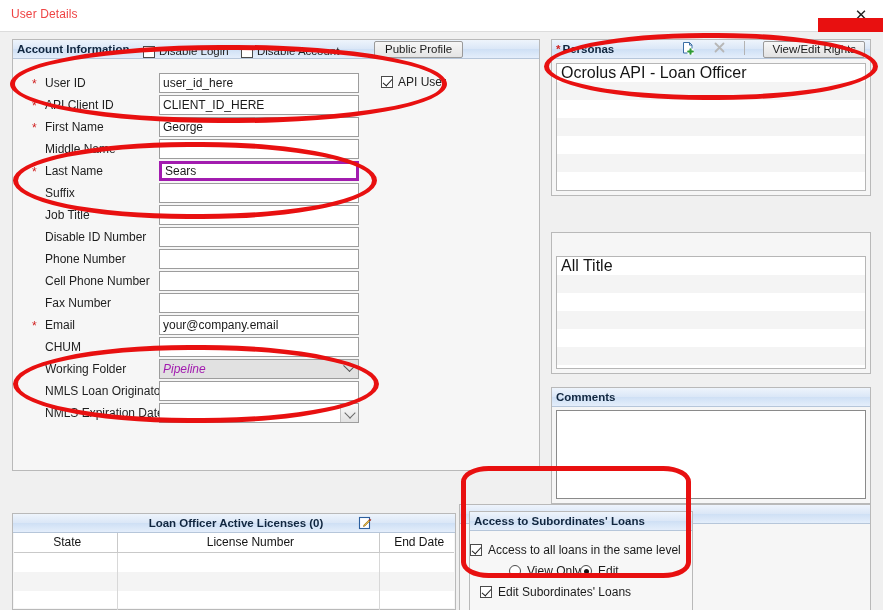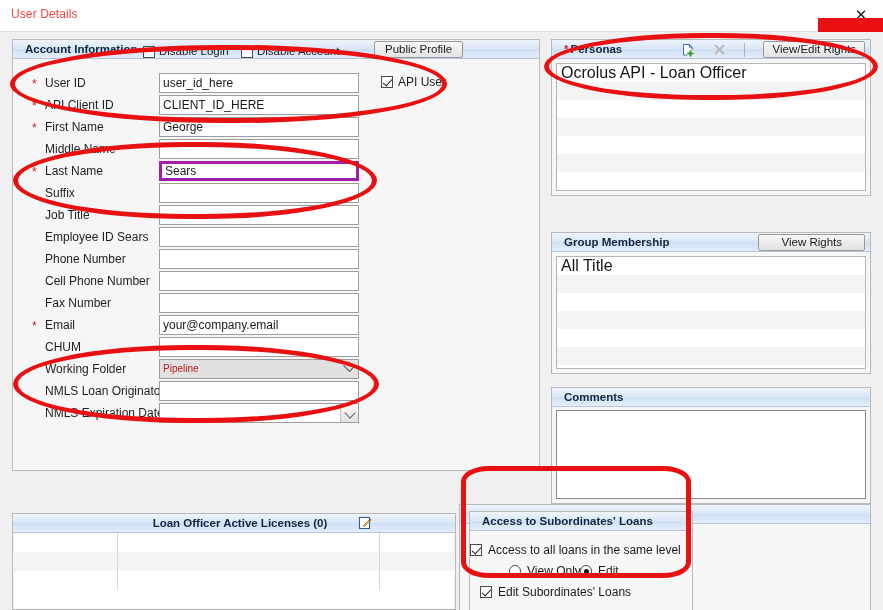--- a/index.html
+++ b/index.html
@@ -41,21 +41,21 @@
   .group {
     position: absolute;
     background: #f6f6f6;
     border: 1px solid #b9b9b9;
   }
   .group-hdr {
     height: 19px; line-height: 19px;
     background: linear-gradient(to bottom, #eef4fc 0%, #dbe7f7 48%, #cfe0f5 52%, #e4eefb 100%);
     border-bottom: 1px solid #b6c6da;
     font-weight: bold; font-size: 11.5px; color: #10263f;
-    padding-left: 12px; position: relative;
+    padding-left: 4px; position: relative;
     white-space: nowrap; overflow: hidden;
   }
   .group-hdr .req { color: #d02020; font-weight: bold; margin-right: 2px; }
 
   
   #grp-account { left: 12px; top: 7px; width: 528px; height: 432px; }
   #grp-account .group-hdr { }
   .hdr-chk {
     position: absolute; top: 2px; display: flex; align-items: center; gap: 4px;
     font-weight: normal; color: #202020;
@@ -96,22 +96,23 @@
   .finput {
     position: absolute; left: 146px; top: 0px; width: 200px; height: 20px;
     border: 1px solid #9d9d9d; background: #ffffff;
     font-family: "Liberation Sans", sans-serif; font-size: 12px;
     color: #1a1a1a; padding: 0 3px; outline: none;
   }
   .finput.focused { border: 3px solid #a21caf; }
   .fselect {
     position: absolute; left: 146px; top: 0px; width: 200px; height: 20px;
     border: 1px solid #9d9d9d; background: #e1e1e1;
-    font-size: 10px; color: #b91c1c; padding: 0 3px; line-height: 18px;
+    font-size: 12px; color: #a21caf; padding: 0 3px; line-height: 18px;
     cursor: pointer;
+    font-style: italic;
   }
   .fselect.empty { background: #ffffff; }
   .chev {
     position: absolute; right: 4px; top: 4px; width: 9px; height: 9px;
     border: solid #555; border-width: 0 1.6px 1.6px 0;
     transform: rotate(45deg) translate(-2px,-2px);
   }
   .fselect.boxed { padding-right: 20px; }
   .fselect.boxed .chevbox {
     position: absolute; right: 0; top: 0; width: 18px; height: 18px;
@@ -132,21 +133,21 @@
   
   #grp-personas { left: 551px; top: 7px; width: 320px; height: 157px; padding: 0; }
   .list-area {
     position: absolute; left: 4px; right: 4px; top: 23px; bottom: 4px;
     background: #ffffff; border: 1px solid #b6b6b6; overflow: hidden;
   }
   .list-row { height: 18px; line-height: 18px; padding-left: 4px; font-size: 16px; color: #151515; }
   .list-row.alt { background: #f4f4f4; }
   .list-row.sel { background: #ffffff; }
 
-  .hdr-icons { position: absolute; right: 5px; top: 1px; display: flex; align-items: center; gap: 18px; }
+  .hdr-icons { position: absolute; right: 5px; top: 1px; display: flex; gap: 18px; }
   .btn-hdr-right {
     height: 17px; line-height: 15px; padding: 0 8px; font-size: 11.5px;
     background: linear-gradient(to bottom,#f7f7f7,#e2e2e2);
     border: 1px solid #9a9a9a; border-radius: 2px; color: #1a1a1a; cursor: pointer;
     font-weight: normal;
   }
   .sep-v { width: 1px; height: 14px; background: #b3b3b3; }
 
   
   #grp-gm { left: 551px; top: 200px; width: 320px; height: 142px; }
@@ -256,21 +257,21 @@
           </div>
           <div class="frow" style="top: 143px;">
             <span class="flabel">Suffix</span>
             <input class="finput" type="text" style="">
           </div>
           <div class="frow" style="top: 165px;">
             <span class="flabel">Job Title</span>
             <input class="finput" type="text" style="">
           </div>
           <div class="frow" style="top: 187px;">
-            <span class="flabel">Employee ID Sears</span>
+            <span class="flabel">Disable ID Number</span>
             <input class="finput" type="text" style="">
           </div>
           <div class="frow" style="top: 209px;">
             <span class="flabel">Phone Number</span>
             <input class="finput" type="text" style="">
           </div>
           <div class="frow" style="top: 231px;">
             <span class="flabel">Cell Phone Number</span>
             <input class="finput" type="text" style="">
           </div>
@@ -331,26 +332,20 @@
             <div class="list-row alt">&nbsp;</div>
             <div class="list-row">&nbsp;</div>
             <div class="list-row alt">&nbsp;</div>
             <div class="list-row">&nbsp;</div>
             <div class="list-row alt">&nbsp;</div>
           </div>
       </div>
     </div>
 
     <div class="group" id="grp-gm">
-      <div class="group-hdr">
-        <span>Group Membership</span>
-        <span class="hdr-icons">
-          <button class="btn-hdr-right" style="padding:0 22px;">View Rights</button>
-        </span>
-      </div>
       <div class="list-area">
         <div id="gm-rows">
             <div class="list-row sel">All Title</div>
             <div class="list-row alt">&nbsp;</div>
             <div class="list-row">&nbsp;</div>
             <div class="list-row alt">&nbsp;</div>
             <div class="list-row">&nbsp;</div>
             <div class="list-row alt">&nbsp;</div>
             <div class="list-row">&nbsp;</div>
           </div>
@@ -369,20 +364,25 @@
         <span>Loan Officer Active Licenses (0)</span>
         <span style="position:absolute; left:345px; top:2px;" class="ico">
           <svg width="14" height="14" viewBox="0 0 14 14">
             <rect x="1.5" y="1.5" width="10" height="11" fill="#ffffff" stroke="#2c5f9e" stroke-width="1.1"></rect>
             <path d="M5.5 10.5l1.3-.4 5.1-5.1-1-1-5.1 5.1z" fill="#f2c14b" stroke="#8a6d1f" stroke-width=".7"></path>
             <path d="M11 3.9l1-1 1 1-1 1z" fill="#d23a2e" stroke="#8a2b22" stroke-width=".6"></path>
           </svg>
         </span>
       </div>
       <div class="grid">
+        <div class="grid-head">
+          <div class="col-state">State</div>
+          <div class="col-lic">License Number</div>
+          <div class="col-end">End Date</div>
+        </div>
         <div id="lic-rows">
             <div class="grid-row">
               <div class="col-state">&nbsp;</div>
               <div class="col-lic">&nbsp;</div>
               <div class="col-end">&nbsp;</div>
             </div>
             <div class="grid-row alt">
               <div class="col-state">&nbsp;</div>
               <div class="col-lic">&nbsp;</div>
               <div class="col-end">&nbsp;</div>

